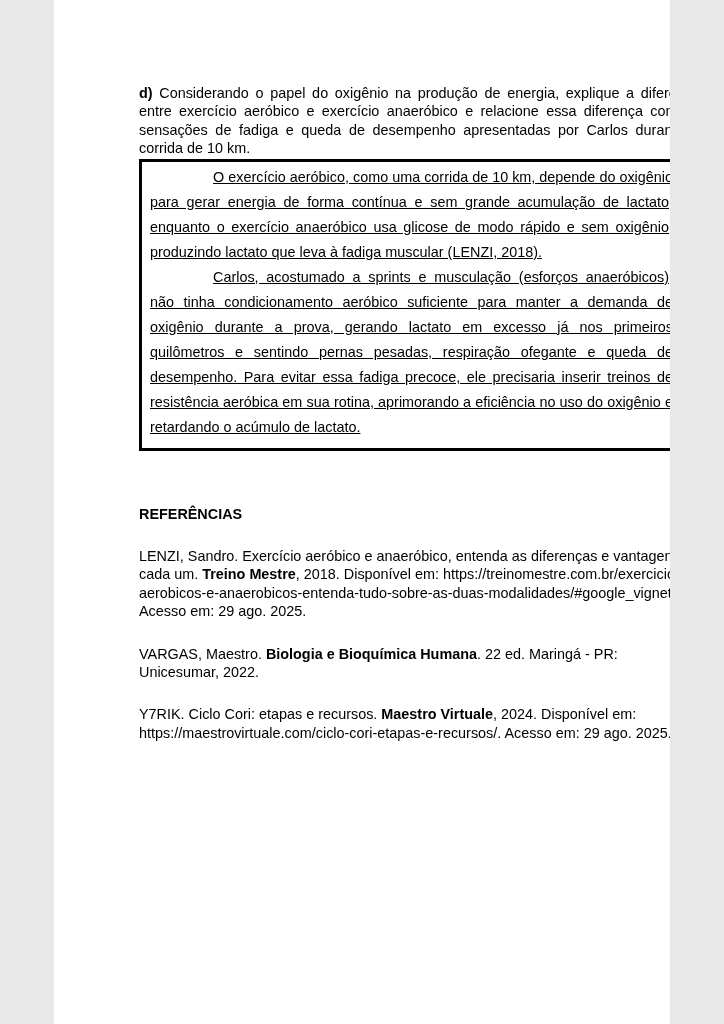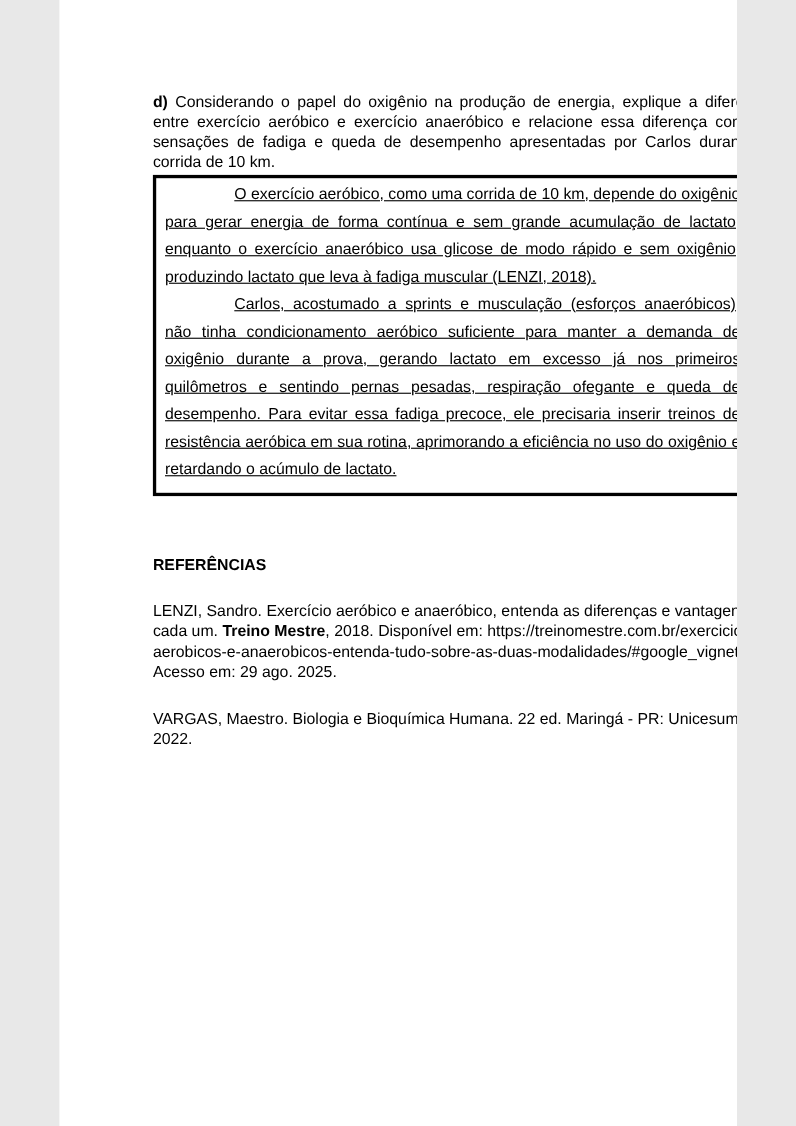--- a/index.html
+++ b/index.html
@@ -60,16 +60,17 @@
     </div>
 
     <div class="answer-box">
       <p>O exercício aeróbico, como uma corrida de 10 km, depende do oxigênio para gerar energia de forma contínua e sem grande acumulação de lactato, enquanto o exercício anaeróbico usa glicose de modo rápido e sem oxigênio, produzindo lactato que leva à fadiga muscular (LENZI, 2018).</p>
       <p>Carlos, acostumado a sprints e musculação (esforços anaeróbicos), não tinha condicionamento aeróbico suficiente para manter a demanda de oxigênio durante a prova, gerando lactato em excesso já nos primeiros quilômetros e sentindo pernas pesadas, respiração ofegante e queda de desempenho. Para evitar essa fadiga precoce, ele precisaria inserir treinos de resistência aeróbica em sua rotina, aprimorando a eficiência no uso do oxigênio e retardando o acúmulo de lactato.</p>
     </div>
 
     <div class="ref-heading">REFERÊNCIAS</div>
 
     <div class="ref-item"><span>LENZI, Sandro. Exercício aeróbico e anaeróbico, entenda as diferenças e vantagens de cada um. </span><span style="font-weight: bold;">Treino Mestre</span><span>, 2018. Disponível em: https://treinomestre.com.br/exercicios-aerobicos-e-anaerobicos-entenda-tudo-sobre-as-duas-modalidades/#google_vignette. Acesso em: 29 ago. 2025.</span></div>
-    <div class="ref-item"><span>VARGAS, Maestro. </span><span style="font-weight: normal;">Biologia e Bioquímica Humana</span><span>. 22 ed. Maringá - PR: Unicesumar, 2022.</span></div>
+    <div class="ref-item"><span>VARGAS, Maestro. </span><span style="font-weight: bold;">Biologia e Bioquímica Humana</span><span>. 22 ed. Maringá - PR: Unicesumar, 2022.</span></div>
+    <div class="ref-item"><span>Y7RIK. Ciclo Cori: etapas e recursos. </span><span style="font-weight: bold;">Maestro Virtuale</span><span>, 2024. Disponível em: https://maestrovirtuale.com/ciclo-cori-etapas-e-recursos/. Acesso em: 29 ago. 2025.</span></div>
 
   </div>
 </div>
 
 </body></html>

